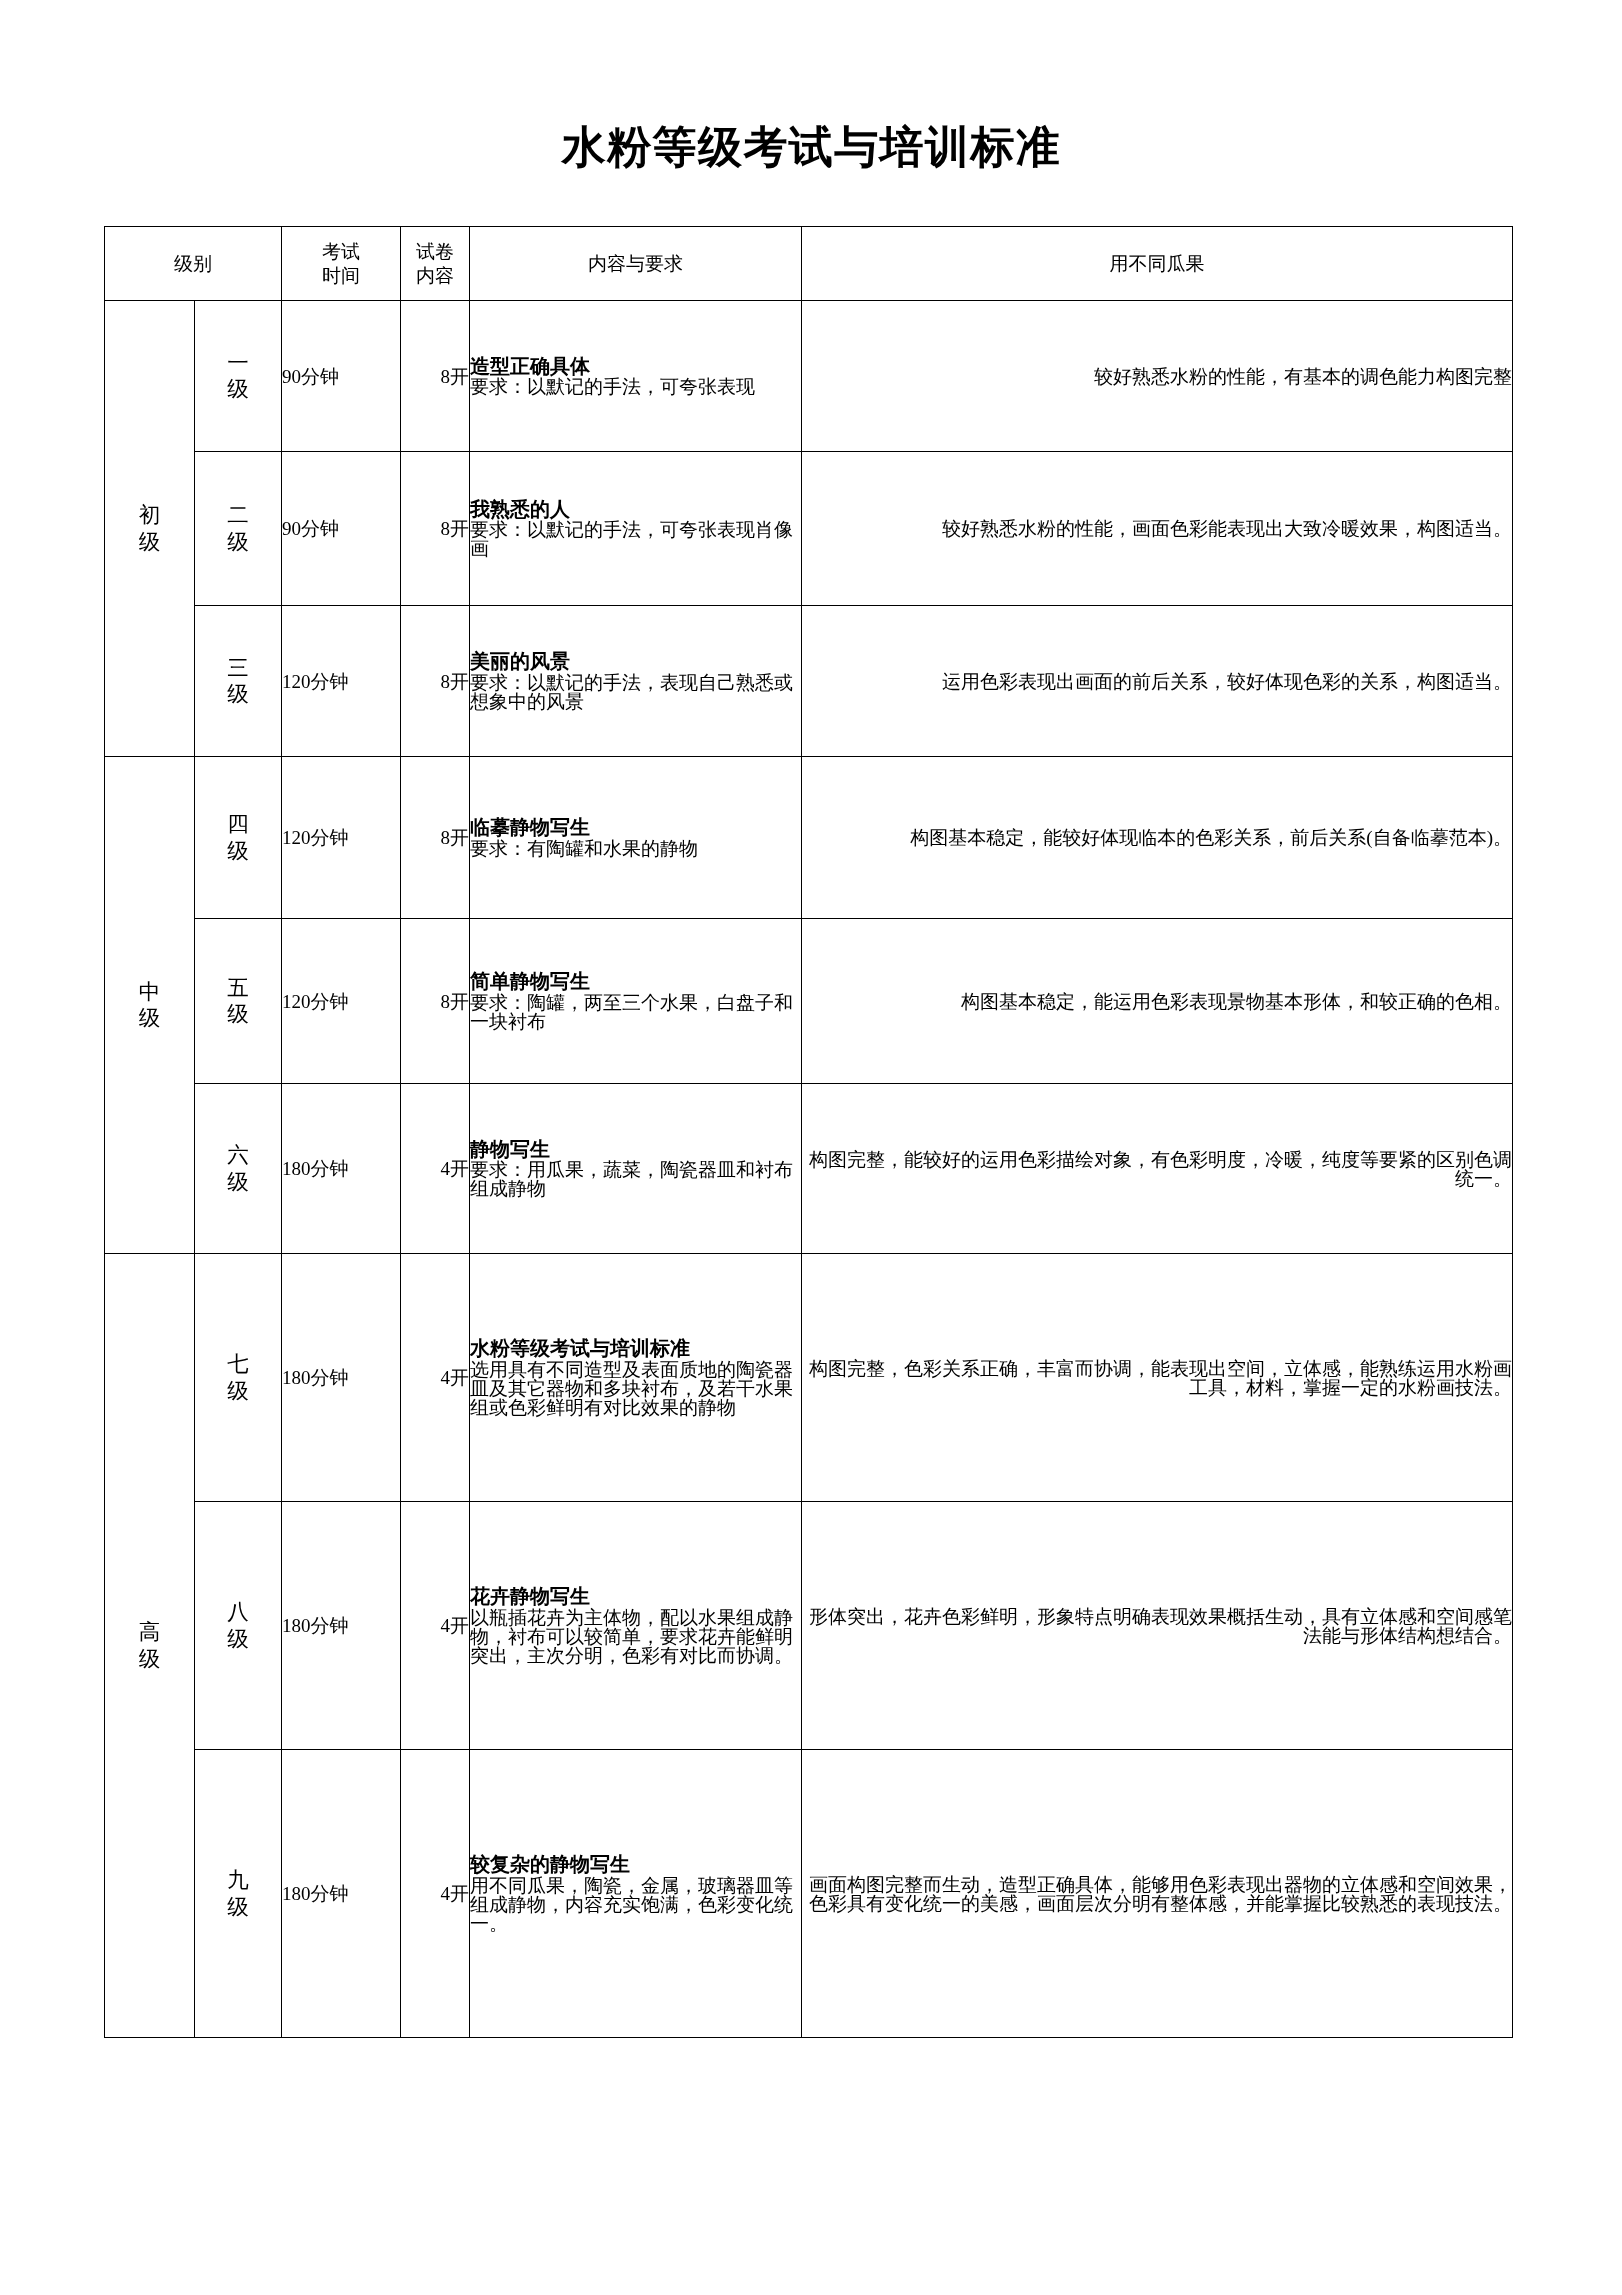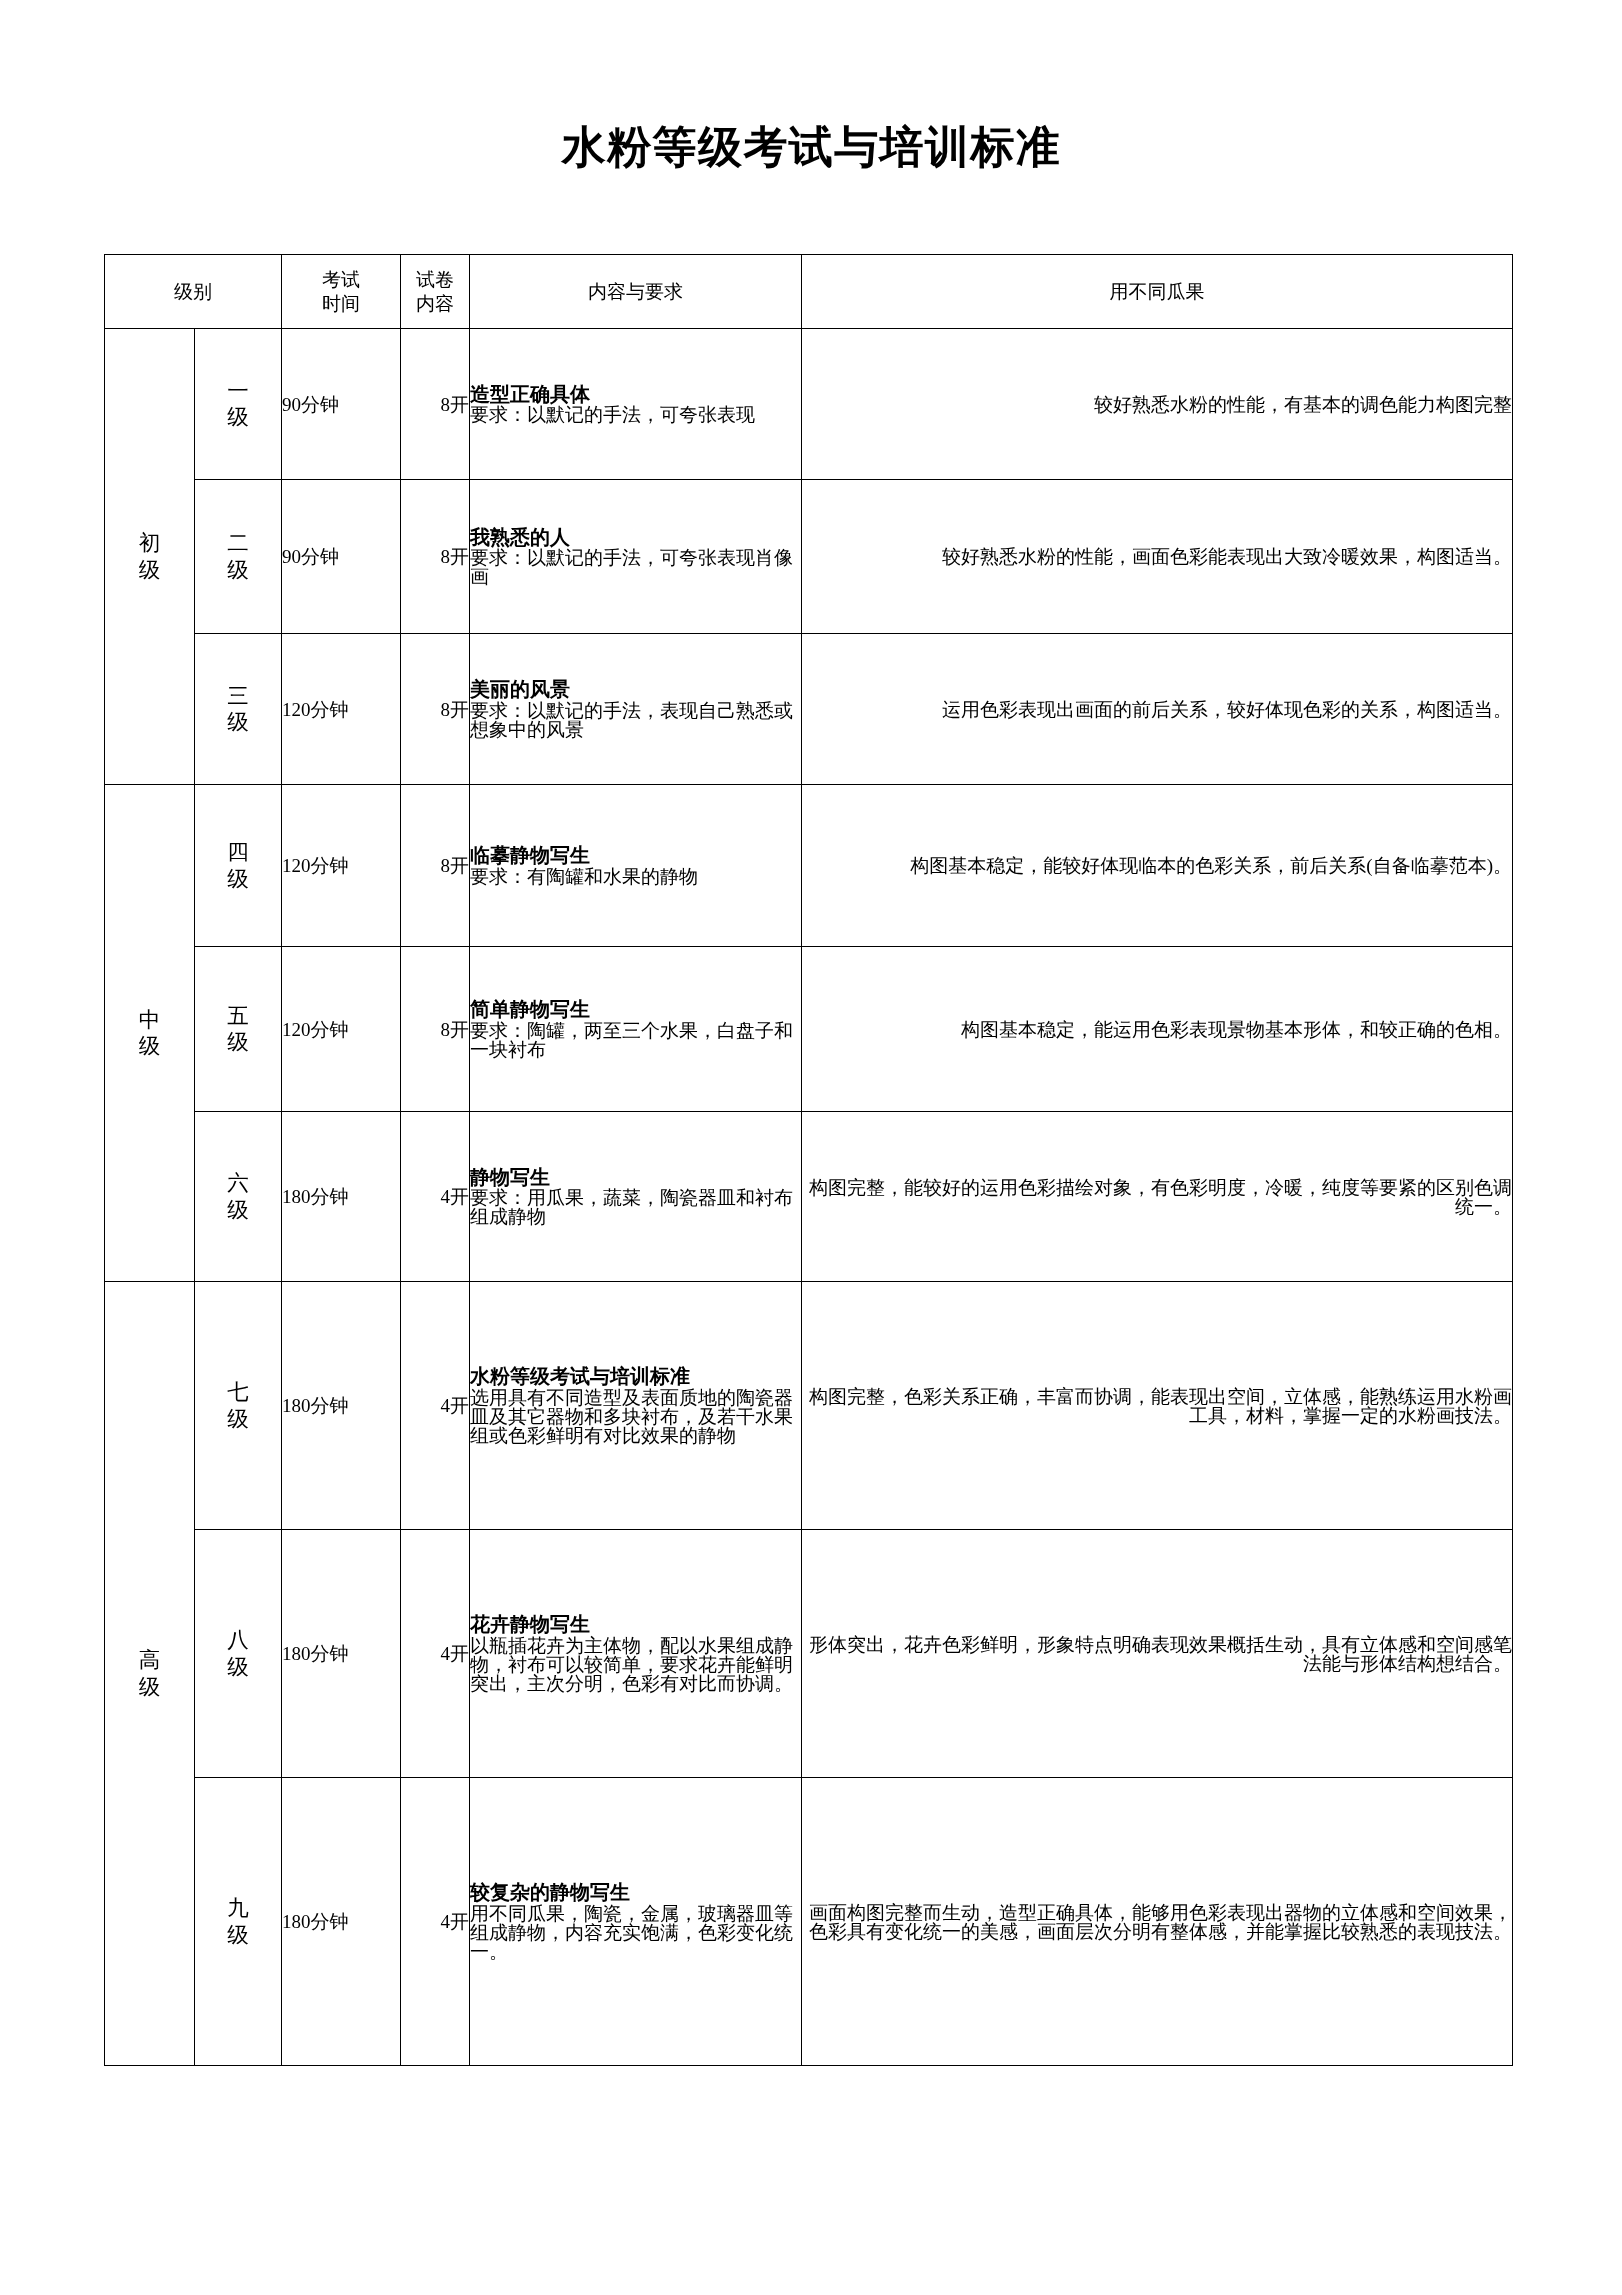--- a/index.html
+++ b/index.html
@@ -34,21 +34,20 @@
     line-height: 1.1;
     font-family: "Liberation Serif", "DejaVu Serif", serif;
   }
   table.std-table {
     position: absolute;
     left: 104px;
     top: 226px;
     width: 1409px;
     border-collapse: collapse;
     table-layout: fixed;
-    margin-top: 28px;
   }
   table.std-table td {
     border: 1.4px solid #000000;
     vertical-align: middle;
     padding: 0;
     font-size: 19px;
     line-height: 1.0;
   }
   
   .sect-top > td { border-top: 3.5px solid #000000; }

